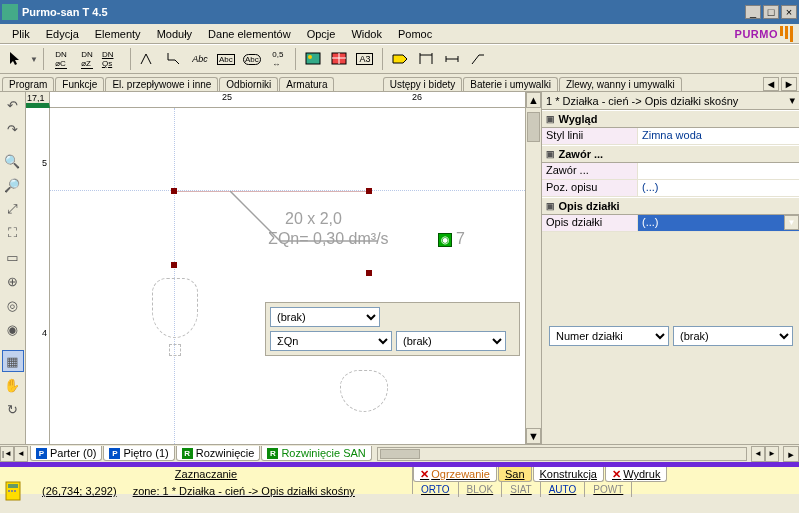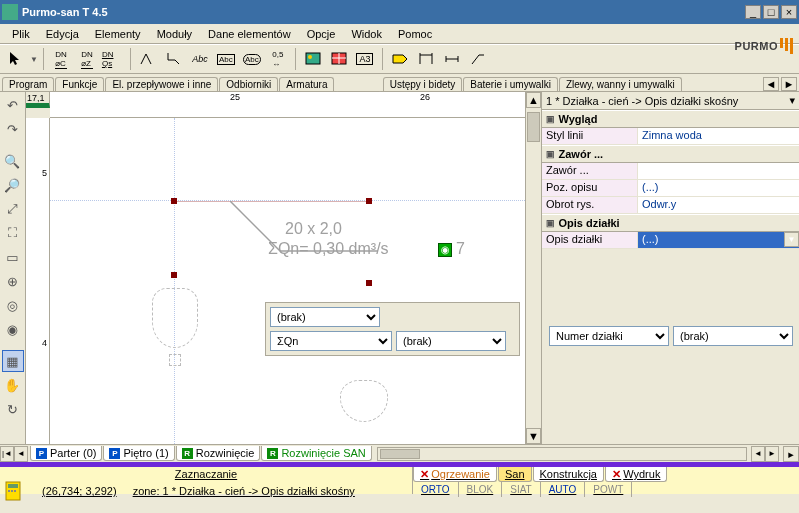--- a/index.html
+++ b/index.html
@@ -3,40 +3,40 @@
 <meta charset="utf-8">
 <style>
 * { margin:0; padding:0; box-sizing:border-box; font-family:"Tahoma","MS Sans Serif",sans-serif; font-size:11px; }
 body { background:#ece9d8; width:799px; height:513px; overflow:hidden; position:relative; }
 .titlebar { height:24px; background:linear-gradient(#3a6ea5,#3a6ea5); color:#fff; display:flex; align-items:center; padding:0 2px; }
 .titlebar .icon { width:16px; height:16px; background:#4a8; margin-right:4px; display:inline-block; }
 .titlebar .title { flex:1; font-weight:bold; }
 .titlebar .winbtn { width:16px; height:14px; background:#d4d0c8; border:1px solid #808080; margin-left:2px; text-align:center; line-height:12px; color:#000; cursor:pointer; }
 .menubar { height:20px; background:#ece9d8; display:flex; align-items:center; padding:2px 4px; border-bottom:1px solid #aca899; }
 .menubar .mitem { padding:2px 8px; cursor:pointer; }
-.logo { position:absolute; right:6px; top:36px; font-weight:bold; font-size:15px; color:#404040; letter-spacing:0.5px; }
+.logo { position:absolute; right:6px; top:24px; font-weight:bold; font-size:15px; color:#a21caf; letter-spacing:0.5px; }
 .logo .bars { display:inline-flex; gap:2px; margin-left:2px; vertical-align:middle; }
 .logo .bars span { width:3px; background:#e67e00; display:inline-block; }
 .toolbar { height:30px; background:#ece9d8; border-top:1px solid #fff; border-bottom:1px solid #aca899; display:flex; align-items:center; padding:0 4px; gap:2px; }
 .tbtn { width:24px; height:24px; border:1px solid transparent; display:flex; align-items:center; justify-content:center; cursor:pointer; }
 .sep { width:1px; height:22px; background:#aca899; margin:0 3px; }
 .tbtn svg { width:18px; height:18px; }
 .tabstrip { height:18px; background:#ece9d8; display:flex; align-items:flex-end; padding-left:2px; border-bottom:1px solid #aca899; position:relative; }
 .tab { padding:1px 6px; background:#ece9d8; border:1px solid #aca899; border-bottom:none; border-radius:3px 3px 0 0; margin-right:1px; cursor:pointer; font-size:10px; white-space:nowrap; }
 .tab.active { background:#fff; color:#364cca; font-weight:normal; position:relative; top:14px; }
 .tabstrip .end { position:absolute; right:2px; display:flex; gap:2px; }
 .tabstrip .end .tbtnsm { width:16px; height:14px; background:#ece9d8; border:1px solid #aca899; text-align:center; line-height:12px; cursor:pointer; }
 .workarea { display:flex; height:352px; }
 .lefttools { width:26px; background:#ece9d8; border-right:1px solid #aca899; display:flex; flex-direction:column; align-items:center; padding-top:2px; gap:2px; }
 .lefttools .lt { width:22px; height:22px; border:1px solid transparent; display:flex; align-items:center; justify-content:center; cursor:pointer; font-size:13px; color:#555; }
 .lefttools .lt.active { border:1px solid #316ac5; background:#c1d2ee; }
 .rulerwrap { flex:1; display:flex; flex-direction:column; position:relative; }
 .rulerwrap2 { width:20px; }
 .ruler-corner { position:absolute; top:0; left:0; width:24px; height:16px; background:#ece9d8; font-size:9px; padding:1px; border-right:1px solid #aca899; border-bottom:5px solid #15803d; z-index:2; }
-.ruler-h { height:26px; background:#fff; border-bottom:1px solid #aca899; margin-left:24px; position:relative; font-size:9px; color:#000; }
+.ruler-h { height:16px; background:#fff; border-bottom:1px solid #aca899; margin-left:16px; position:relative; font-size:9px; color:#000; }
 .ruler-h .tick { position:absolute; top:0; font-size:9px; }
 .ruler-v { width:24px; background:#fff; border-right:1px solid #aca899; position:relative; font-size:9px; color:#000; }
 .ruler-v .tick { position:absolute; right:2px; font-size:9px; }
 .canvaswrap { display:flex; flex:1; }
 .canvas { flex:1; background:#fff; position:relative; overflow:hidden; }
 .scrollv { width:16px; background:#ece9d8; border-left:1px solid #aca899; position:relative; }
 .scrollv .thumb { position:absolute; top:20px; left:1px; right:1px; height:30px; background:#cdcabb; border:1px solid #aca899; }
 .scrollv .arr { height:16px; background:#ece9d8; border:1px solid #aca899; text-align:center; line-height:14px; }
 .canvas .handle { position:absolute; width:6px; height:6px; background:#800000; }
 .canvas .label { position:absolute; color:#a0a0a0; font-size:16px; }
@@ -284,24 +284,20 @@
         </div>
       <div class="grp">Zawór ...</div>
       <div class="row">
           <div class="k">Zawór ...</div>
           <div class="v"></div>
         </div>
       <div class="row">
           <div class="k">Poz. opisu</div>
           <div class="v">(...)</div>
         </div>
-      <div class="row">
-          <div class="k">Obrot rys.</div>
-          <div class="v">Odwr.y</div>
-        </div>
       <div class="grp">Opis działki</div>
       <div class="row sel">
           <div class="k">Opis działki</div>
           <div class="v"><span>(...)</span><span class="dd">▼</span></div>
         </div>
     </div>
   </div>
 </div>
 
 <div class="floatctrl">

